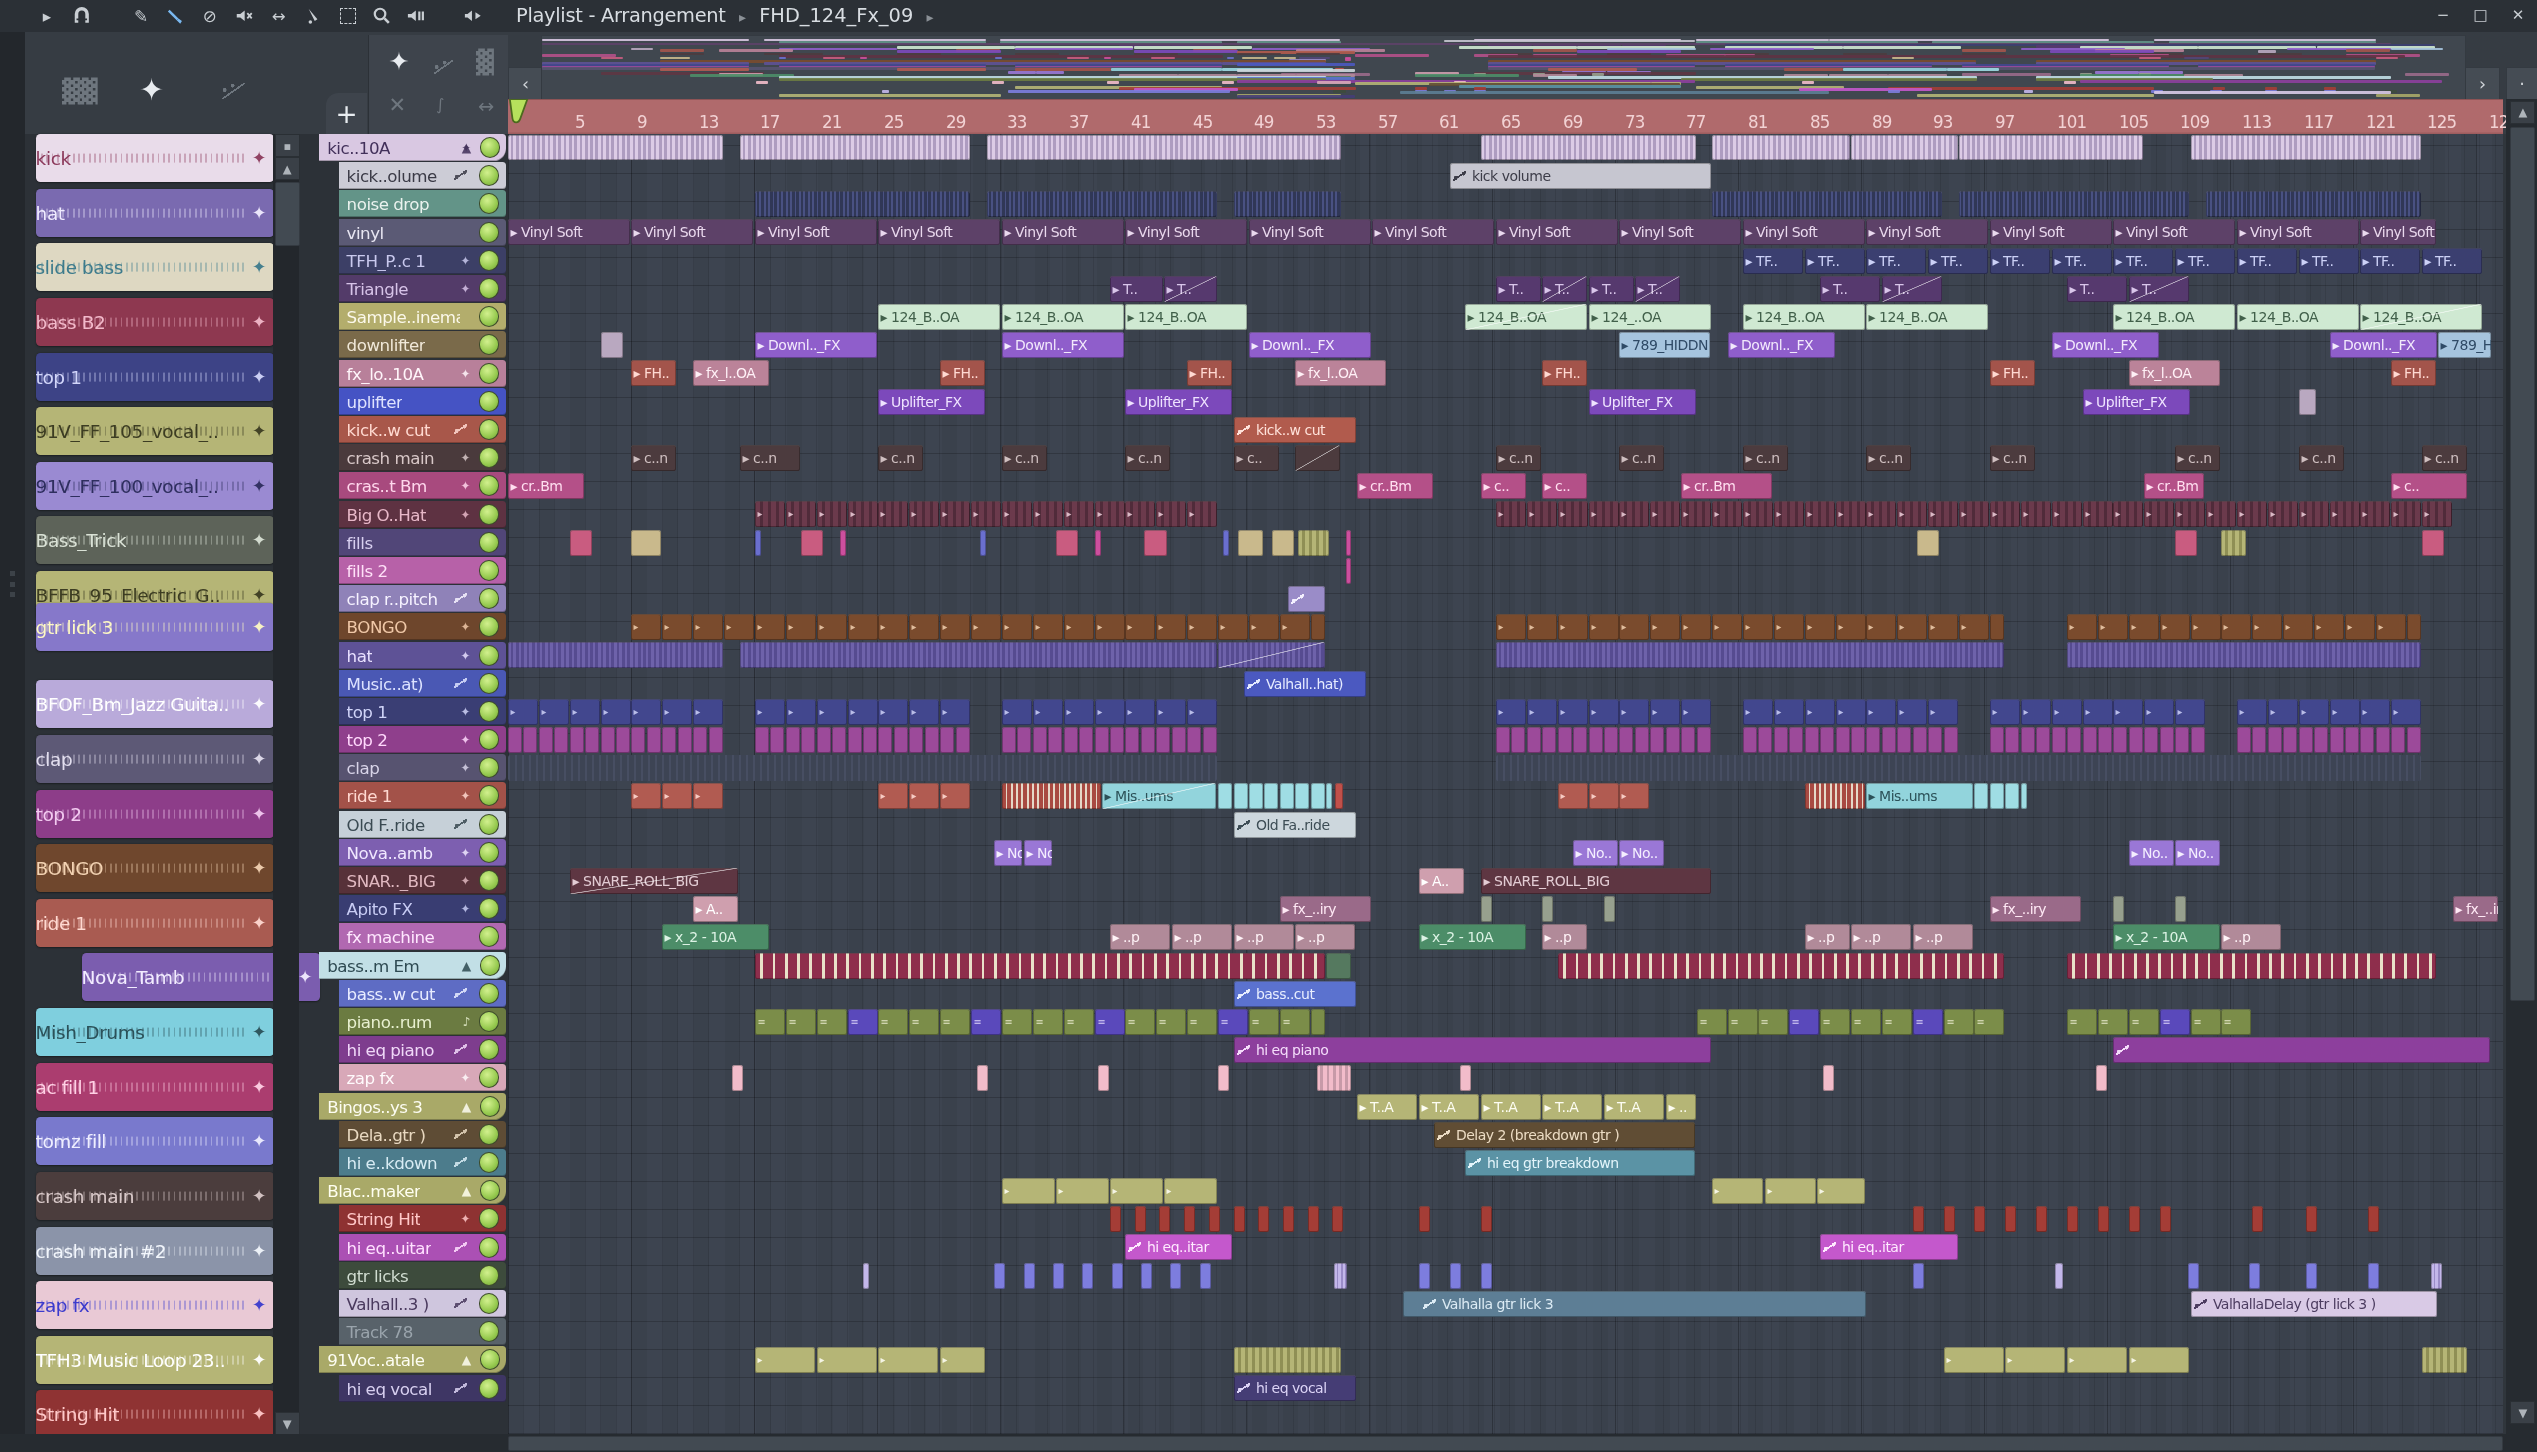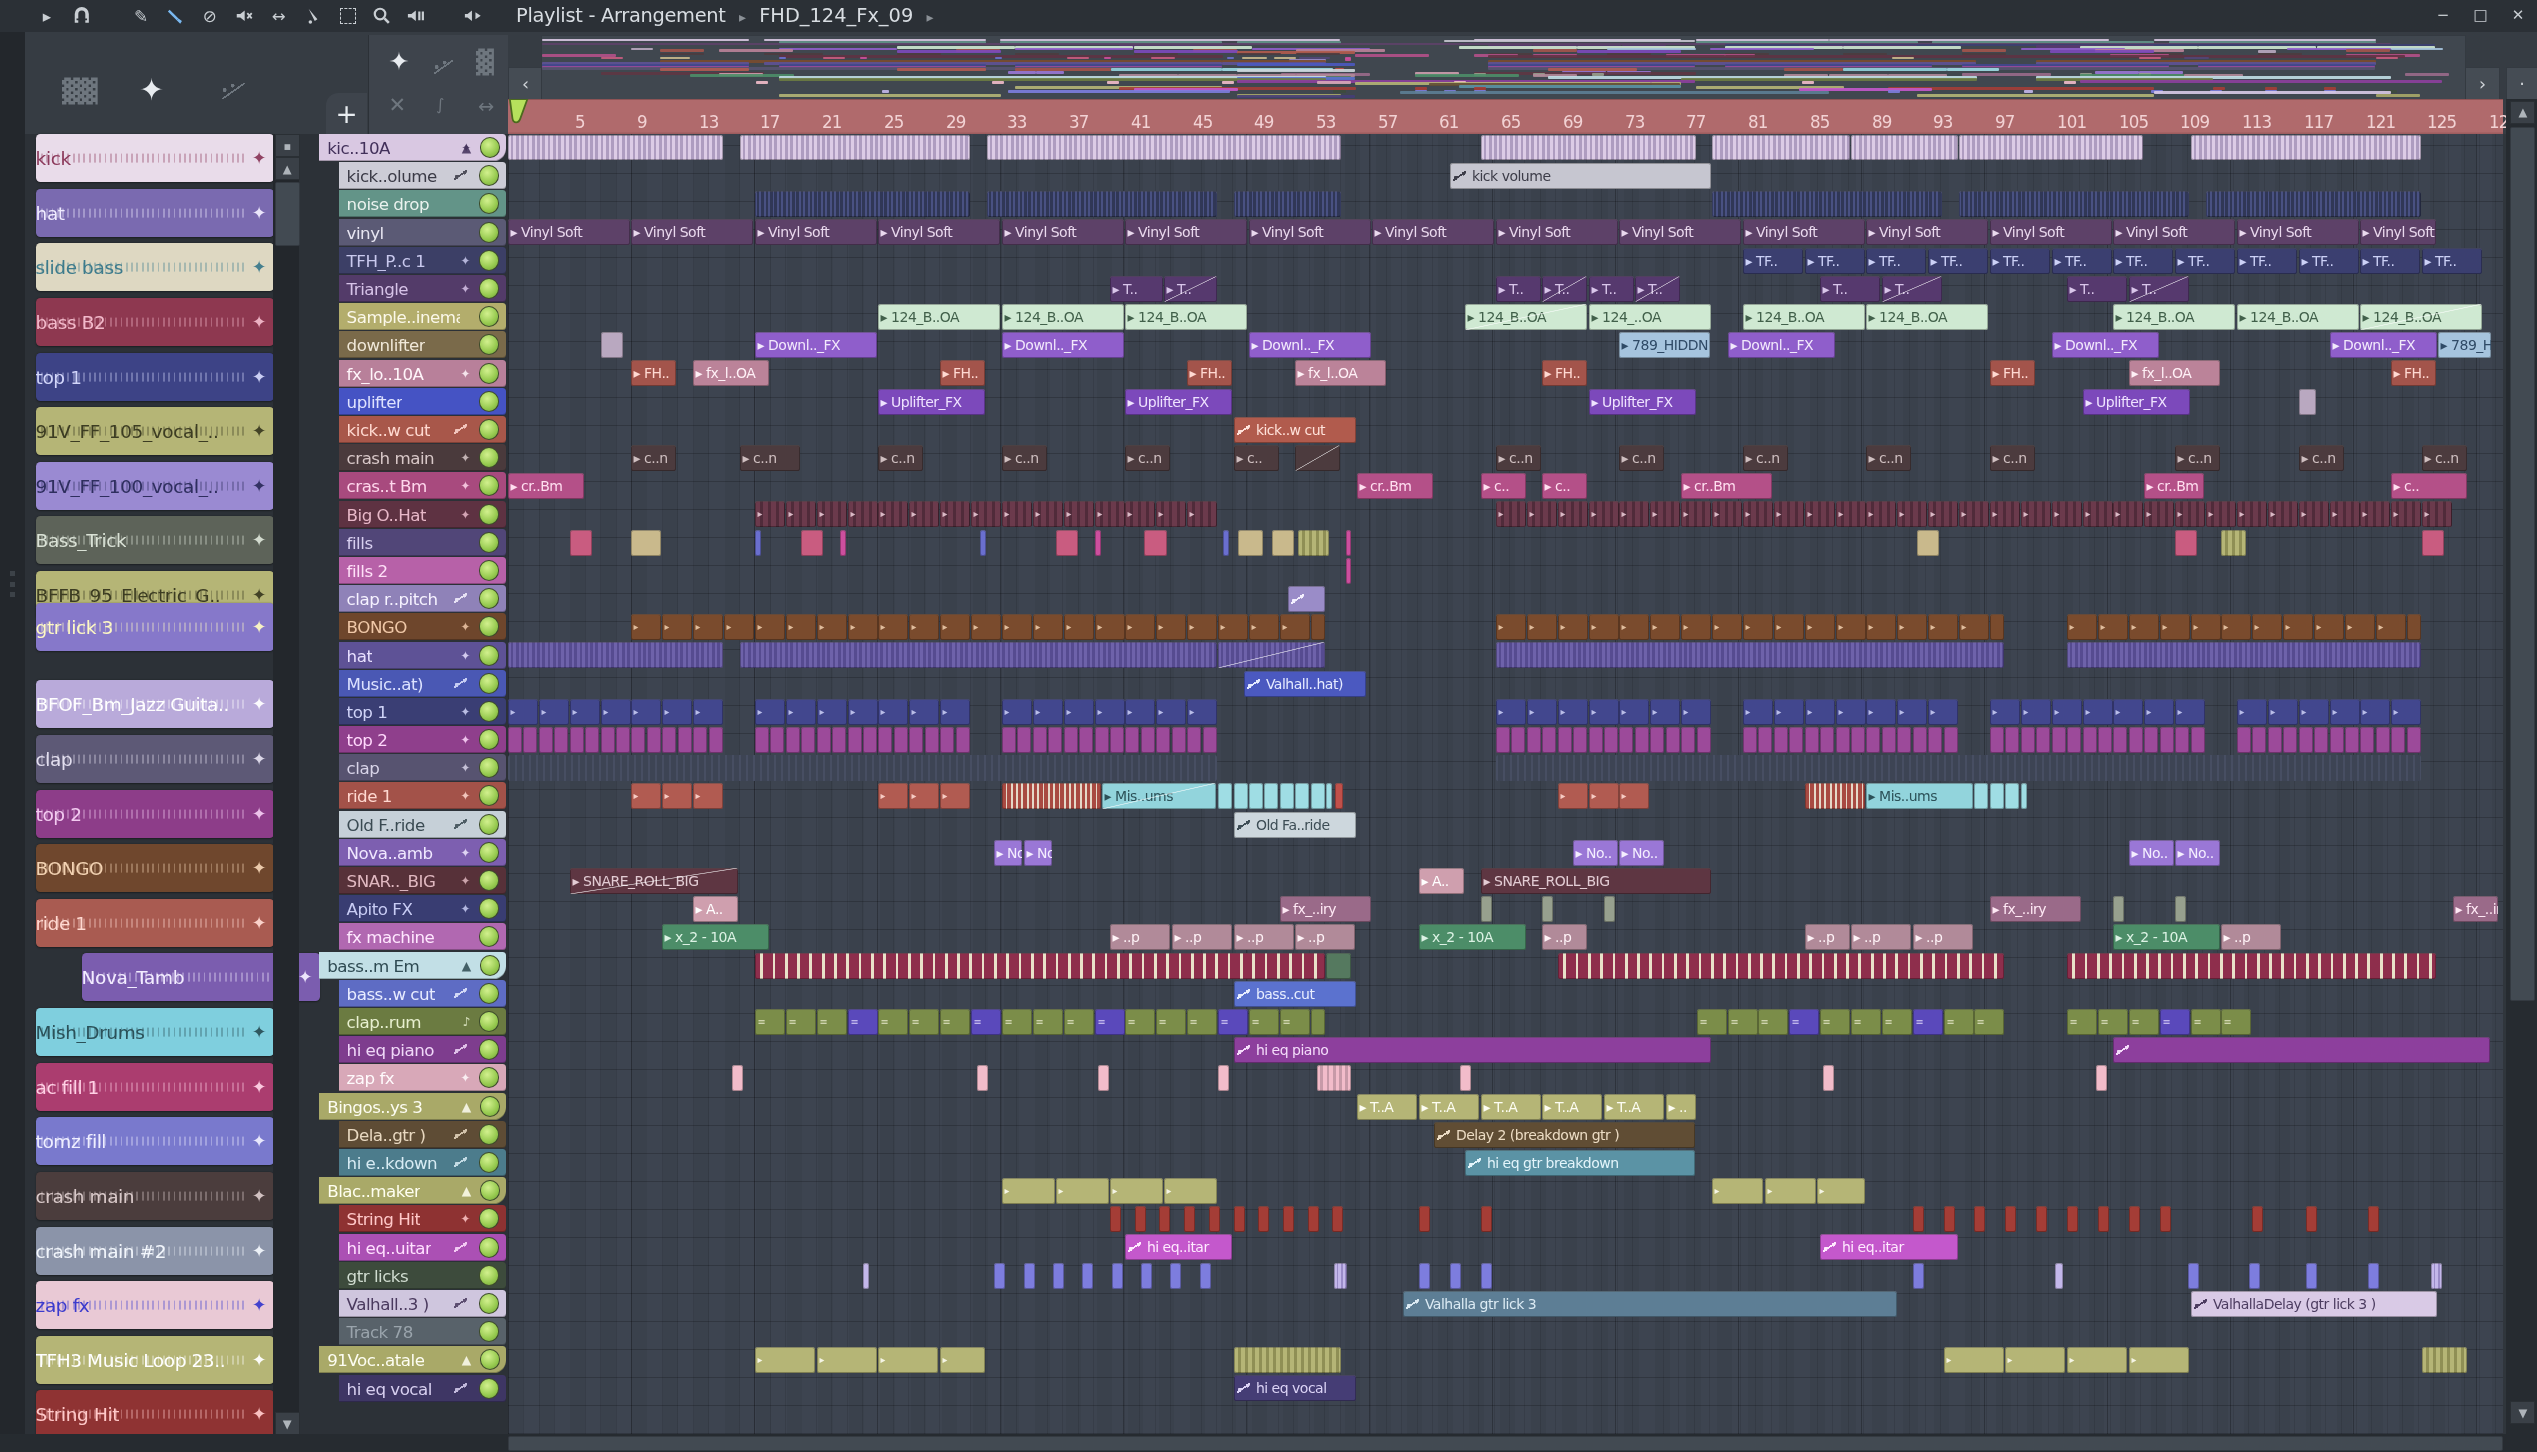--- a/index.html
+++ b/index.html
@@ -729,21 +729,21 @@
         <span class="tn">bass..m Em</span>
         <span class="tic" style="right:35px">▲</span>
         <span class="led"></span>
       </div>
       <div class="trk" style="top: 846px; left: 10.6px; width: 167px; background: rgb(94, 108, 196); color: rgb(232, 236, 255);">
         <span class="tn">bass..w cut</span>
         <span class="tic"><span class="lk"></span></span>
         <span class="led"></span>
       </div>
       <div class="trk" style="top: 874px; left: 10.6px; width: 167px; background: rgb(107, 123, 65); color: rgb(232, 240, 208);">
-        <span class="tn">clap..rum</span>
+        <span class="tn">piano..rum</span>
         <span class="tic">♪</span>
         <span class="led"></span>
       </div>
       <div class="trk" style="top: 902px; left: 10.6px; width: 167px; background: rgb(126, 61, 142); color: rgb(240, 216, 248);">
         <span class="tn">hi eq piano</span>
         <span class="tic"><span class="lk"></span></span>
         <span class="led"></span>
       </div>
       <div class="trk" style="top: 930px; left: 10.6px; width: 167px; background: rgb(216, 168, 184); color: rgb(255, 250, 252);">
         <span class="tn">zap fx</span>
@@ -2011,21 +2011,21 @@
       <div class="clip" style="top: 1129px; left: 911px; width: 11px; background: rgb(125, 125, 222);"></div>
       <div class="clip" style="top: 1129px; left: 942px; width: 11px; background: rgb(125, 125, 222);"></div>
       <div class="clip" style="top: 1129px; left: 973px; width: 11px; background: rgb(125, 125, 222);"></div>
       <div class="clip" style="top: 1129px; left: 1405px; width: 11px; background: rgb(125, 125, 222);"></div>
       <div class="clip" style="top: 1129px; left: 1547px; width: 8px; background: rgb(195, 183, 234);"></div>
       <div class="clip" style="top: 1129px; left: 1680px; width: 11px; background: rgb(125, 125, 222);"></div>
       <div class="clip" style="top: 1129px; left: 1741px; width: 11px; background: rgb(125, 125, 222);"></div>
       <div class="clip" style="top: 1129px; left: 1798px; width: 11px; background: rgb(125, 125, 222);"></div>
       <div class="clip" style="top: 1129px; left: 1860px; width: 11px; background: rgb(125, 125, 222);"></div>
       <div class="clip x-gtrlst" style="top: 1129px; left: 1923px; width: 11px;"></div>
-      <div class="clip" style="top: 1157px; left: 895px; width: 494px; background: rgb(93, 126, 149); color: rgb(220, 235, 244);">
+      <div class="clip" style="top: 1157px; left: 895px; width: 446px; background: rgb(93, 126, 149); color: rgb(220, 235, 244); padding-left: 17px;">
         <span class="cl"><span class="lk"></span></span>
         <span class="cl">Valhalla gtr lick 3</span>
       </div>
       <div class="clip" style="top: 1157px; left: 1683px; width: 246px; background: rgb(217, 202, 230); color: rgb(76, 60, 96);">
         <span class="cl"><span class="lk"></span></span>
         <span class="cl">ValhallaDelay (gtr lick 3 )</span>
       </div>
       <div class="clip" style="top: 1213px; left: 247px; width: 60px; background: rgb(181, 181, 118); color: rgb(253, 253, 242);">
         <span class="tri-g">▸</span>
       </div>

